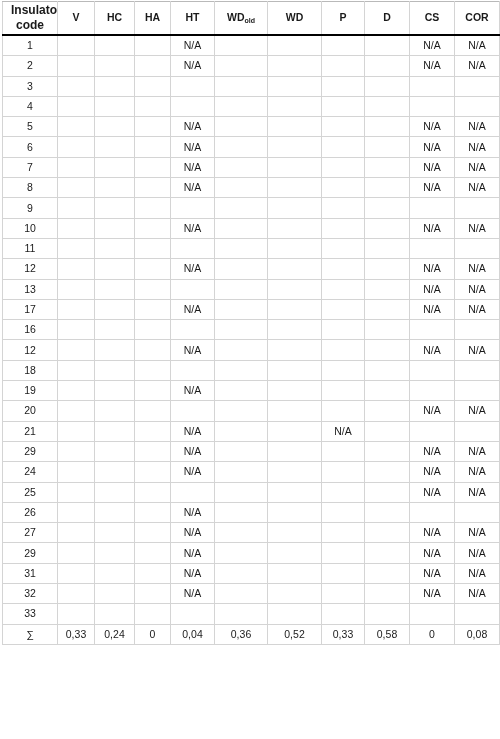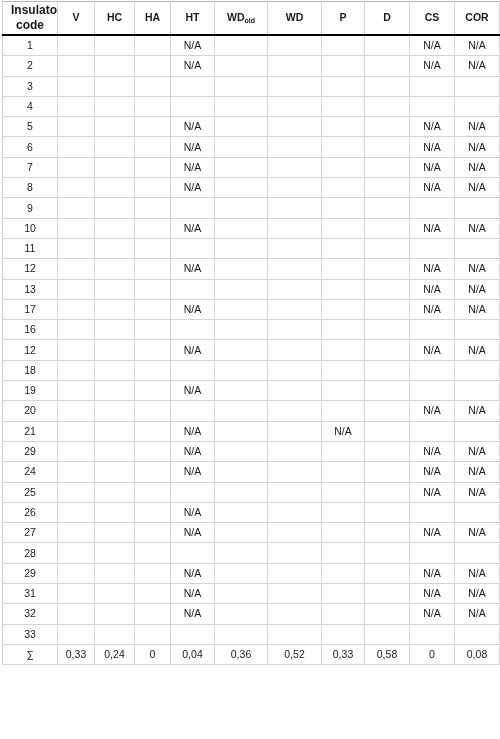--- a/index.html
+++ b/index.html
@@ -444,33 +444,20 @@
           <td class="g"></td>
           <td class="na">N/A</td>
           <td class="r"></td>
           <td class="r"></td>
           <td class="r"></td>
           <td class="r"></td>
           <td class="na">N/A</td>
           <td class="na">N/A</td>
         </tr>
         <tr>
-          <td class="code">28</td>
-          <td class="g"></td>
-          <td class="g"></td>
-          <td class="g"></td>
-          <td class="g"></td>
-          <td class="g"></td>
-          <td class="g"></td>
-          <td class="y"></td>
-          <td class="r"></td>
-          <td class="g"></td>
-          <td class="g"></td>
-        </tr>
-        <tr>
           <td class="code">29</td>
           <td class="g"></td>
           <td class="g"></td>
           <td class="g"></td>
           <td class="na">N/A</td>
           <td class="g"></td>
           <td class="g"></td>
           <td class="g"></td>
           <td class="r"></td>
           <td class="na">N/A</td>

